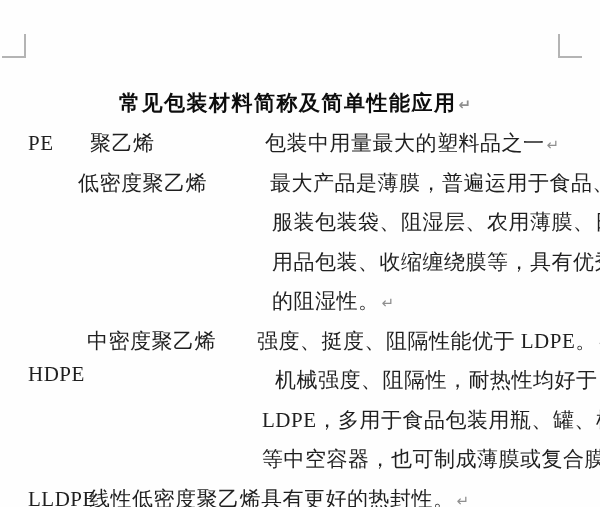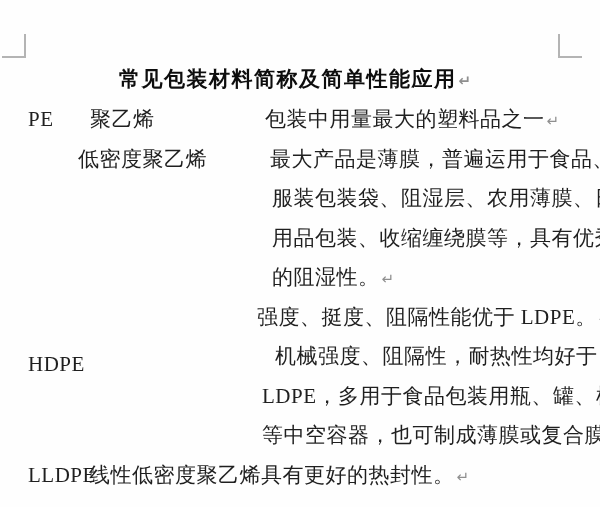--- a/index.html
+++ b/index.html
@@ -6,21 +6,21 @@
   .page{
     position:relative;
     width:600px;height:507px;
     background:#fefefe;
     overflow:hidden;
     font-family:"Liberation Serif","DejaVu Serif",serif;
     color:#1f1f1f;
     font-size:21px;
     line-height:1.15;
   }
-  .line{position:absolute;white-space:nowrap;letter-spacing:0.5px;}
+  .line{position:absolute;white-space:nowrap;letter-spacing:0.5px;margin-top:24px;}
   .doc-title{
     left:28px;top:67px;width:534px;
     text-align:center;font-weight:bold;color:#0d0d0d;
     letter-spacing:1.5px;font-size:21px;
   }
   .pmark{
     color:#8f8f8f;font-size:15px;letter-spacing:0;
     margin-left:2px;vertical-align:baseline;
     font-family:"DejaVu Sans","Liberation Sans",sans-serif;
   }
@@ -53,25 +53,26 @@
   </div>
 
   <div class="line" style="left:78px;top:147px">低密度聚乙烯</div>
   <div class="line" style="left:270px;top:147px">最大产品是薄膜，普遍运用于食品、</div>
   <div class="line" style="left:272px;top:186px">服装包装袋、阻湿层、农用薄膜、日</div>
   <div class="line" style="left:272px;top:226px">用品包装、收缩缠绕膜等，具有优秀</div>
   <div class="line" style="left:272px;top:265px">
     <span>的阻湿性。</span><span class="pmark">↵</span>
   </div>
 
+  <div class="line" style="left:87px;top:305px">中密度聚乙烯</div>
   <div class="line" style="left:257px;top:305px">
     <span>强度、挺度、阻隔性能优于 LDPE。</span><span class="pmark">↵</span>
   </div>
 
-  <div class="line" style="left:28px;top:352px">HDPE</div>
+  <div class="line" style="left:28px;top:338px">HDPE</div>
   <div class="line" style="left:275px;top:344px">机械强度、阻隔性，耐热性均好于</div>
   <div class="line" style="left:262px;top:384px">LDPE，多用于食品包装用瓶、罐、桶</div>
   <div class="line" style="left:262px;top:423px">
     <span>等中空容器，也可制成薄膜或复合膜。</span>
   </div>
 
   <div class="line" style="left:28px;top:463px">LLDPE</div>
   <div class="line" style="left:89px;top:463px">线性低密度聚乙烯</div>
   <div class="line" style="left:261px;top:463px">
     <span>具有更好的热封性。</span><span class="pmark">↵</span>

